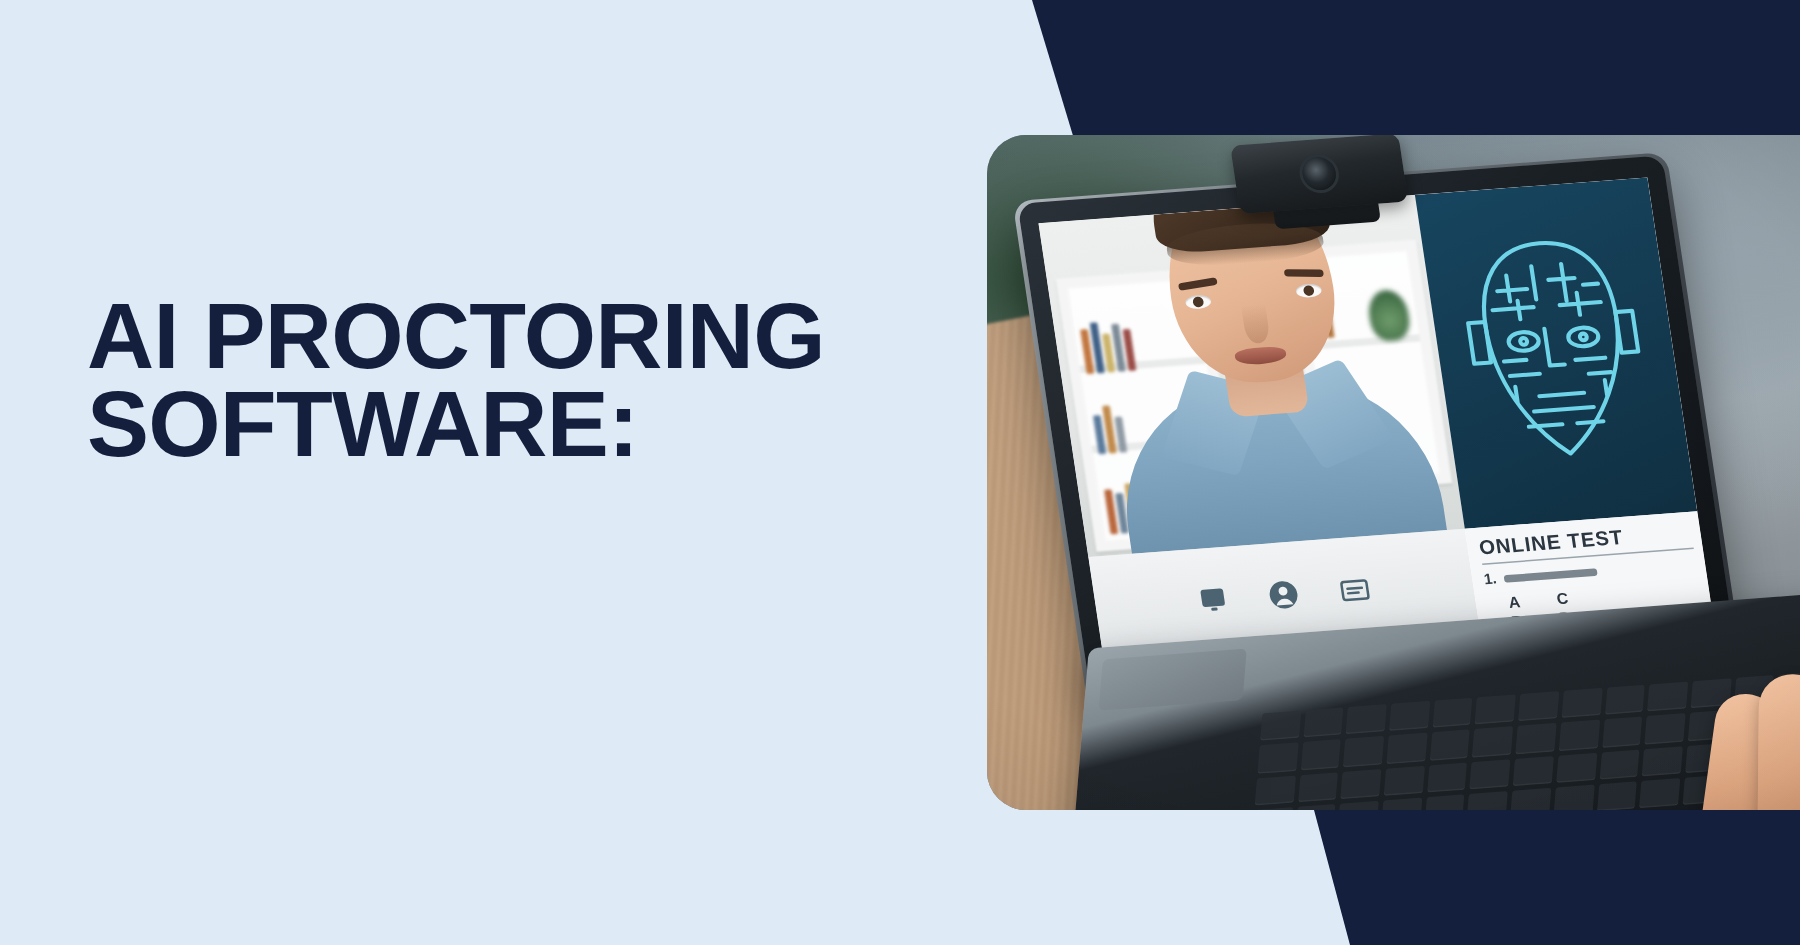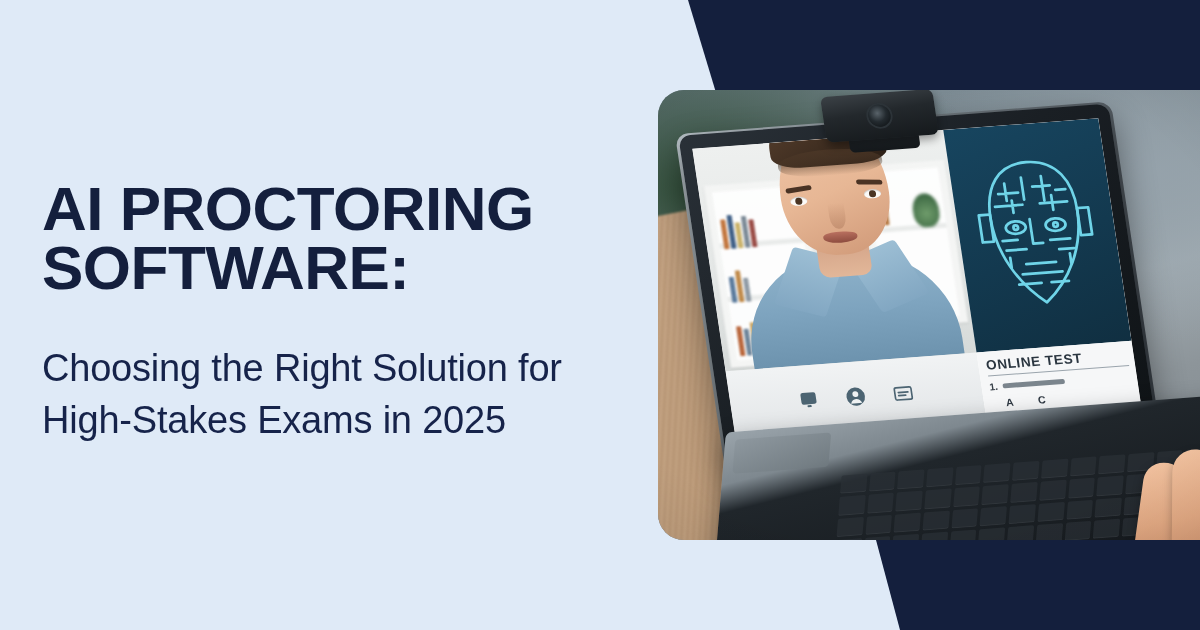--- a/index.html
+++ b/index.html
@@ -39,21 +39,21 @@
   }
 
   
   #text-column {
     position: absolute;
     left: 42px;
     top: 180px;
     width: 600px;
   }
   #headline {
-    margin: 0;
+    margin: 16px;
     color: #141f3d;
     font-size: 62px;
     line-height: 0.95;
     font-weight: 900;
     letter-spacing: -0.5px;
     text-transform: uppercase;
     font-stretch: condensed;
   }
   #subheadline {
     margin: 44px 0 0 0;
@@ -374,21 +374,20 @@
 </head>
 <body>
 
 <div id="canvas">
 
   <div class="wedge" id="wedge-top"></div>
   <div class="wedge" id="wedge-bottom"></div>
 
   <div id="text-column">
     <h1 id="headline">AI PROCTORING SOFTWARE:</h1>
-    <p id="subheadline">Choosing the Right Solution for High-Stakes Exams in 2025</p>
   </div>
 
   <div id="photo-card">
     <div id="room-bg"></div>
     <div id="desk-edge"></div>
     <div id="desk"></div>
 
     <div id="laptop">
 
       <div id="lid">

